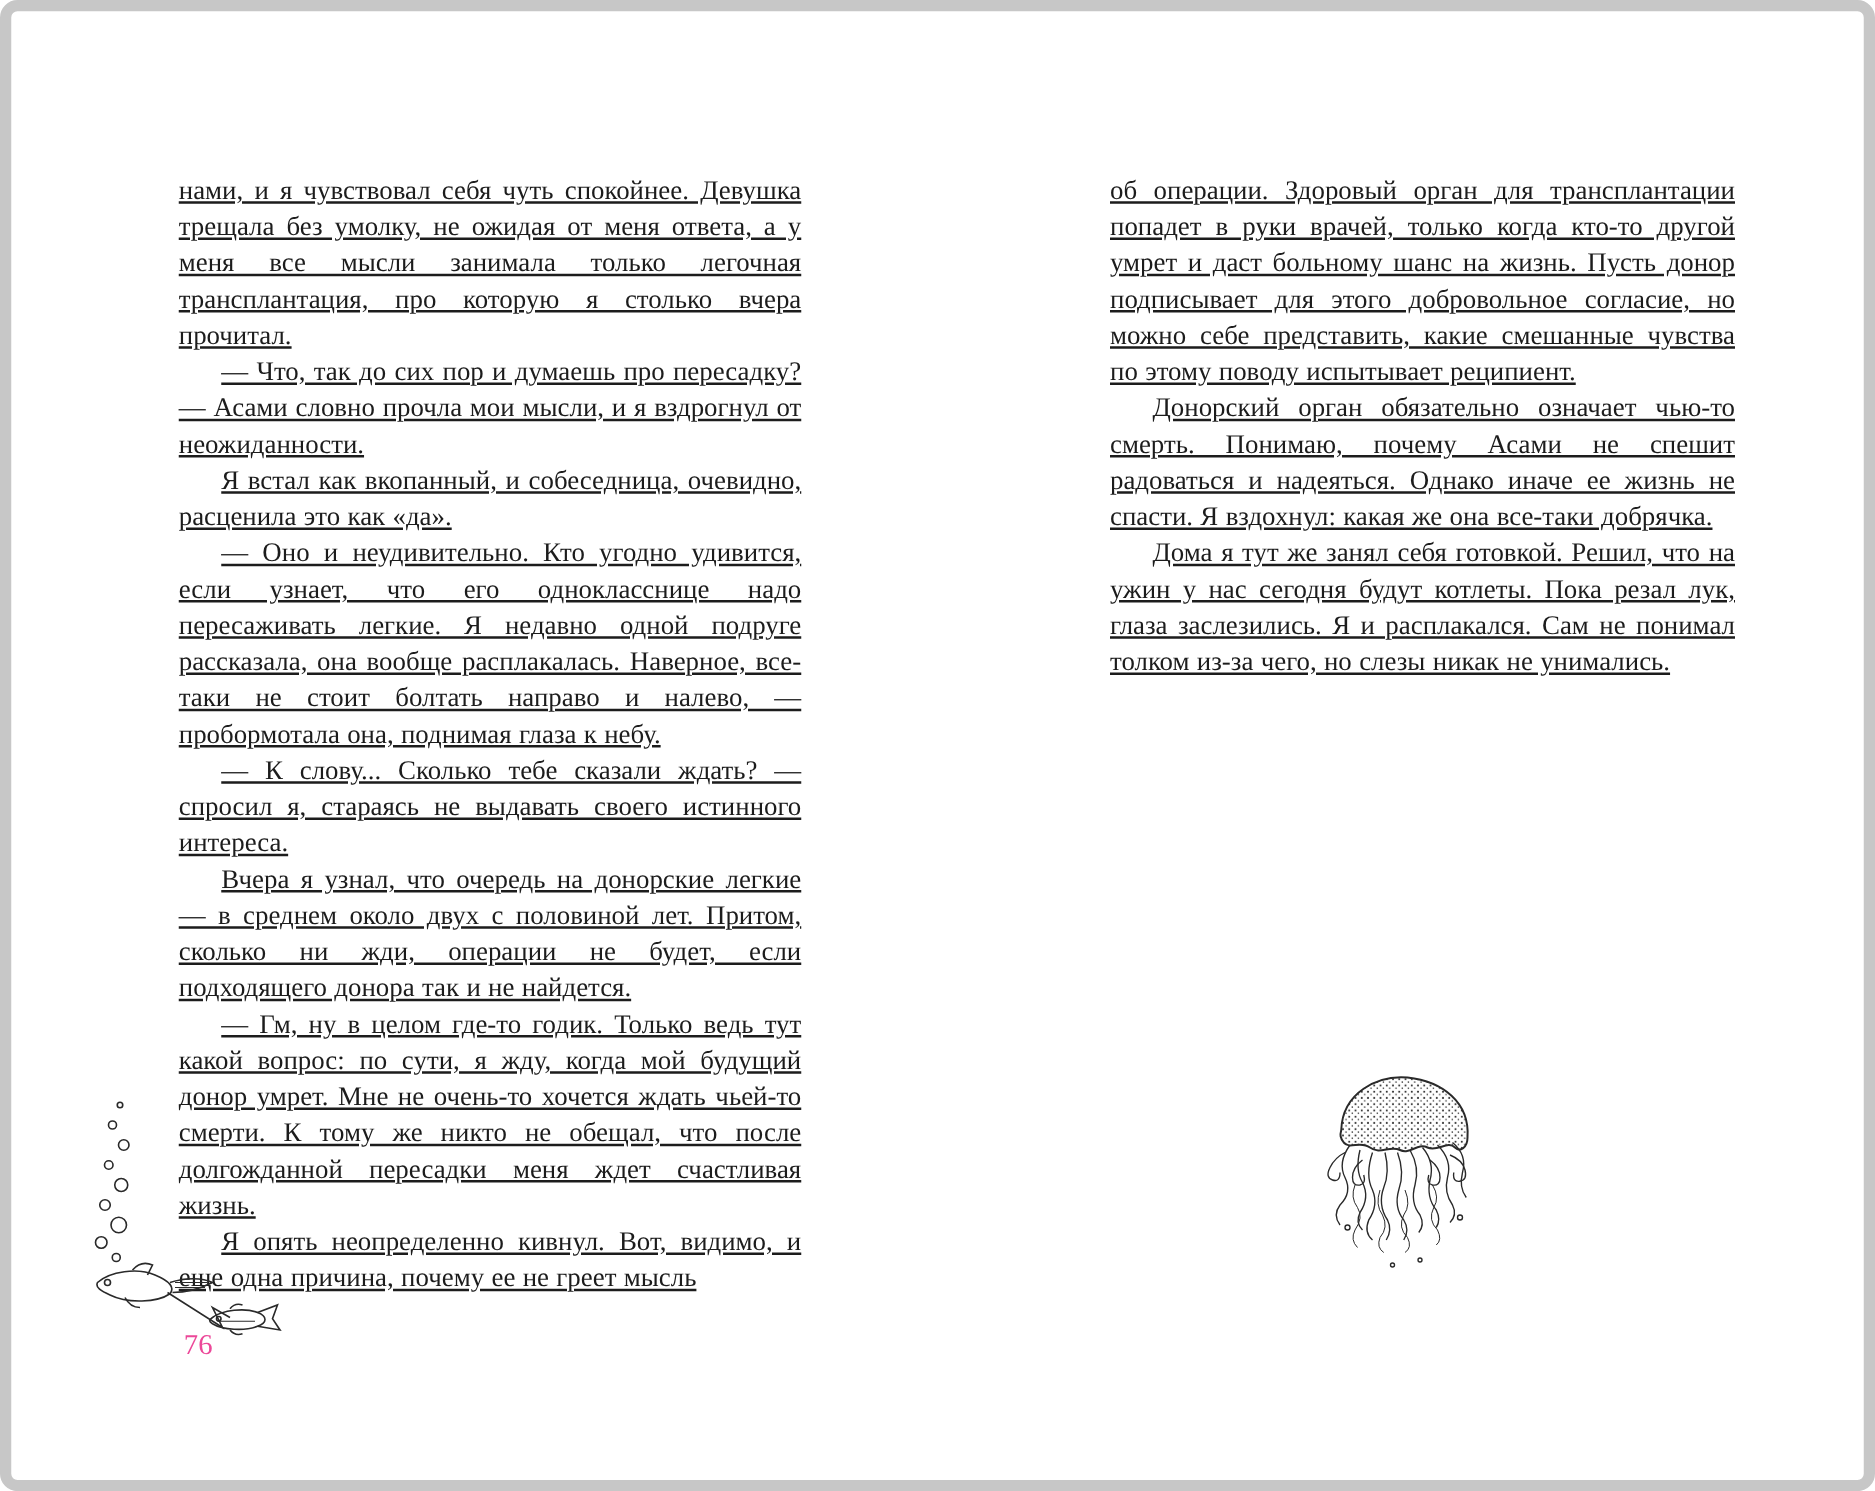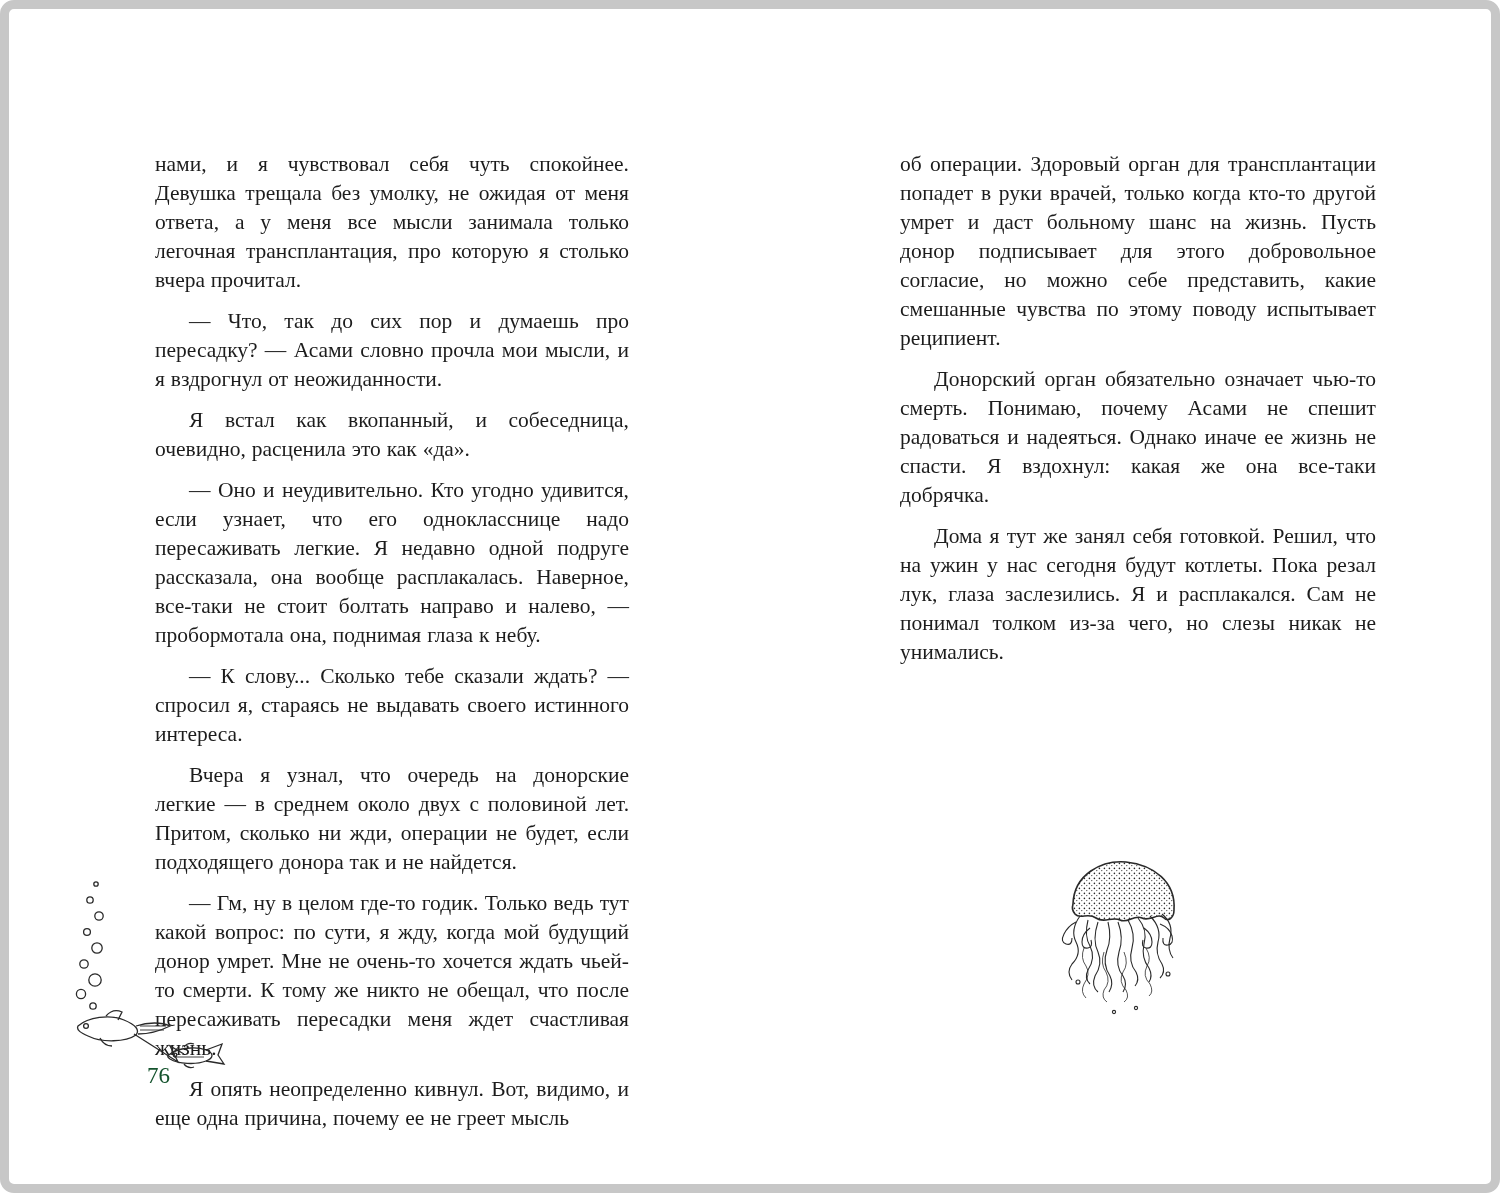--- a/index.html
+++ b/index.html
@@ -23,37 +23,38 @@
     box-sizing: border-box;
     pointer-events: none;
   }
   .column {
     position: absolute;
     top: 138px;
   }
   .column.left  { left: 143px; width: 498px; }
   .column.right { left: 888px; width: 500px; }
   .column p {
-    margin: 12px;
+    margin: 0;
     font-size: 21.5px;
     line-height: 29px;
     text-align: justify;
     text-indent: 34px;
     hyphens: auto;
     -webkit-hyphens: auto;
     word-spacing: 0.5px;
+    text-decoration: underline;
   }
   .column p.no-indent { text-indent: 0; }
   .page-number {
     position: absolute;
     left: 147px;
     top: 1062px;
     font-size: 23px;
     line-height: 28px;
-    color: #14532d;
+    color: #ec4899;
   }
   .illus {
     position: absolute;
   }
   .illus.fish {
     left: 66px;
     top: 876px;
     width: 180px;
     height: 205px;
   }
@@ -70,21 +71,21 @@
 
 <div class="frame"></div>
 
 <div class="column left">
   <p class="no-indent">нами, и я чувствовал себя чуть спокойнее. Девушка трещала без умолку, не ожидая от меня ответа, а у меня все мысли занимала только легочная трансплантация, про которую я столько вчера прочитал.</p>
   <p>— Что, так до сих пор и думаешь про пересадку? — Асами словно прочла мои мысли, и я вздрогнул от неожиданности.</p>
   <p>Я встал как вкопанный, и собеседница, очевидно, расценила это как «да».</p>
   <p>— Оно и неудивительно. Кто угодно удивится, если узнает, что его однокласснице надо пересаживать легкие. Я недавно одной подруге рассказала, она вообще расплакалась. Наверное, все-таки не стоит болтать направо и налево, — пробормотала она, поднимая глаза к небу.</p>
   <p>— К слову... Сколько тебе сказали ждать? — спросил я, стараясь не выдавать своего истинного интереса.</p>
   <p>Вчера я узнал, что очередь на донорские легкие — в среднем около двух с половиной лет. Притом, сколько ни жди, операции не будет, если подходящего донора так и не найдется.</p>
-  <p>— Гм, ну в целом где-то годик. Только ведь тут какой вопрос: по сути, я жду, когда мой будущий донор умрет. Мне не очень-то хочется ждать чьей-то смерти. К тому же никто не обещал, что после пересаживать пересадки меня ждет счастливая жизнь.</p>
+  <p>— Гм, ну в целом где-то годик. Только ведь тут какой вопрос: по сути, я жду, когда мой будущий донор умрет. Мне не очень-то хочется ждать чьей-то смерти. К тому же никто не обещал, что после долгожданной пересадки меня ждет счастливая жизнь.</p>
   <p>Я опять неопределенно кивнул. Вот, видимо, и еще одна причина, почему ее не греет мысль</p>
 </div>
 
 <div class="column right">
   <p class="no-indent">об операции. Здоровый орган для трансплантации попадет в руки врачей, только когда кто-то другой умрет и даст больному шанс на жизнь. Пусть донор подписывает для этого добровольное согласие, но можно себе представить, какие смешанные чувства по этому поводу испытывает реципиент.</p>
   <p>Донорский орган обязательно означает чью-то смерть. Понимаю, почему Асами не спешит радоваться и надеяться. Однако иначе ее жизнь не спасти. Я вздохнул: какая же она все-таки добрячка.</p>
   <p>Дома я тут же занял себя готовкой. Решил, что на ужин у нас сегодня будут котлеты. Пока резал лук, глаза заслезились. Я и расплакался. Сам не понимал толком из-за чего, но слезы никак не унимались.</p>
 </div>
 
 <div class="page-number">76</div>

